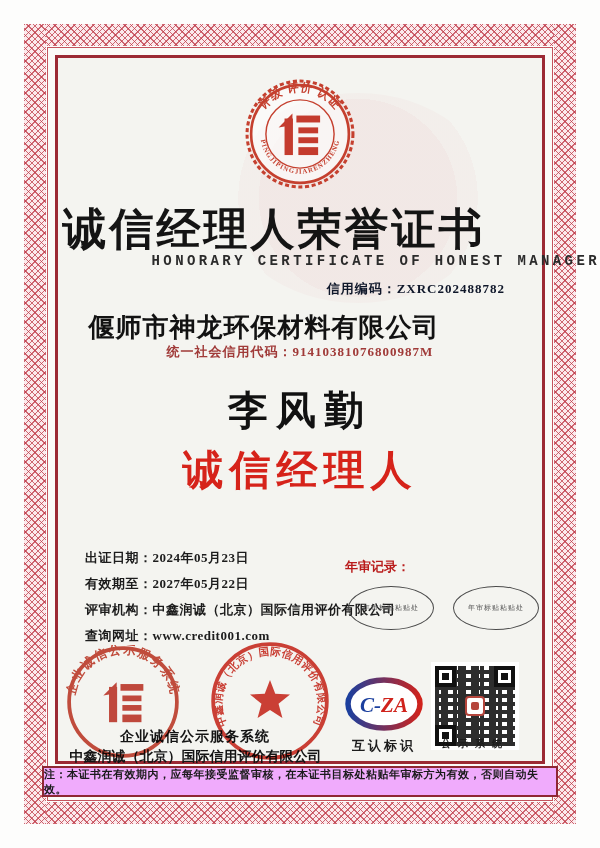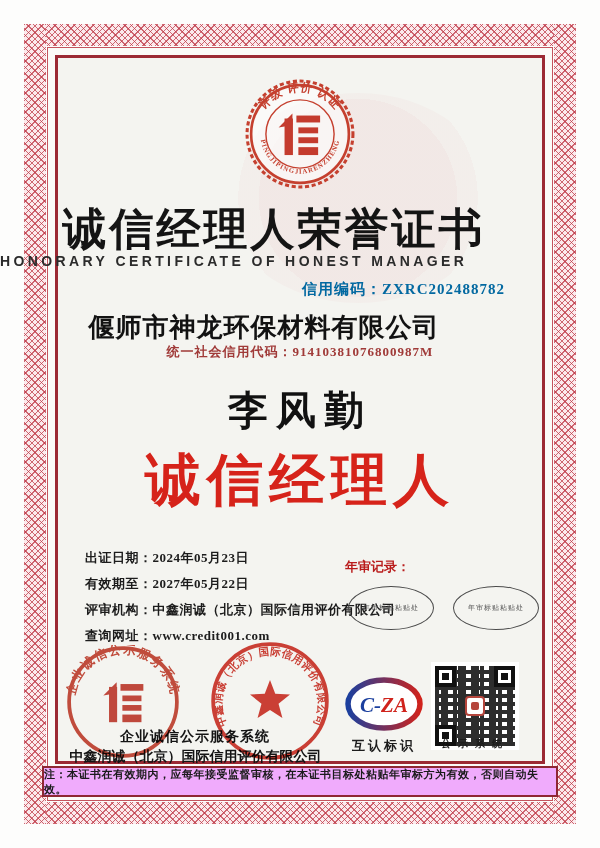--- a/index.html
+++ b/index.html
@@ -23,33 +23,33 @@
                 border:3px solid #9c2a34; background:#f4f4f0; }
   .watermark { position:absolute; left:165px; top:35px; width:270px; height:210px; border-radius:50%;
                background:radial-gradient(circle, rgba(220,130,140,0.10) 0 58%, rgba(220,130,140,0.05) 58% 70%, transparent 70%); }
 
   
   .top-seal { position:absolute; left:244px; top:78px; width:112px; height:112px; }
 
   
   .title { position:absolute; left:0; top:200px; width:548px; text-align:center;
            font-size:44px; font-weight:bold; letter-spacing:3px; color:#141414; }
-  .subtitle { position:absolute; left:0; top:253px; width:600px; text-align:left;
-              font-family:Liberation Sans, sans-serif;
+  .subtitle { position:absolute; left:0; top:253px; width:600px; text-align:right;
+              font-family:Liberation Mono, monospace;
               font-size:14px; font-weight:bold; letter-spacing:3.4px; color:#2b2b2b; }
-  .credit-no { position:absolute; right:95px; top:280px; font-size:15px; font-weight:bold;
-               color:#0369a1; letter-spacing:1px; }
+  .credit-no { position:absolute; right:95px; top:280px; font-size:13px; font-weight:bold;
+               color:#0f172a; letter-spacing:1px; }
   .company { position:absolute; left:0; top:310px; width:528px; text-align:center;
              font-size:26px; font-weight:bold; letter-spacing:1px; color:#121212; }
   .uscc { position:absolute; left:0; top:343px; width:600px; text-align:center;
           font-size:13px; font-weight:bold; letter-spacing:1px; color:#a03a38; }
   .person { position:absolute; left:0; top:383px; width:600px; text-align:center;
             font-size:40px; font-weight:bold; letter-spacing:8px; color:#111; }
   .honor { position:absolute; left:0; top:443px; width:600px; text-align:center;
-           font-size:56px; font-weight:bold; letter-spacing:6px; color:#d6231a; }
+           font-size:41px; font-weight:bold; letter-spacing:6px; color:#d6231a; }
 
   
   .info { position:absolute; left:85px; top:545px; }
   .info-row { font-size:13px; font-weight:bold; color:#1c1c1c; line-height:26px; letter-spacing:0.5px; }
 
   
   .review-label { position:absolute; left:345px; top:558px; font-size:13px; font-weight:bold; color:#b91c1c; }
   .stickers { position:absolute; left:348px; top:586px; display:flex; gap:19px;align-items:flex-end; }
   .sticker { width:86px; height:44px; border:1.5px solid #4a4a4a; border-radius:50%;
              display:flex; align-items:center; justify-content:center;

